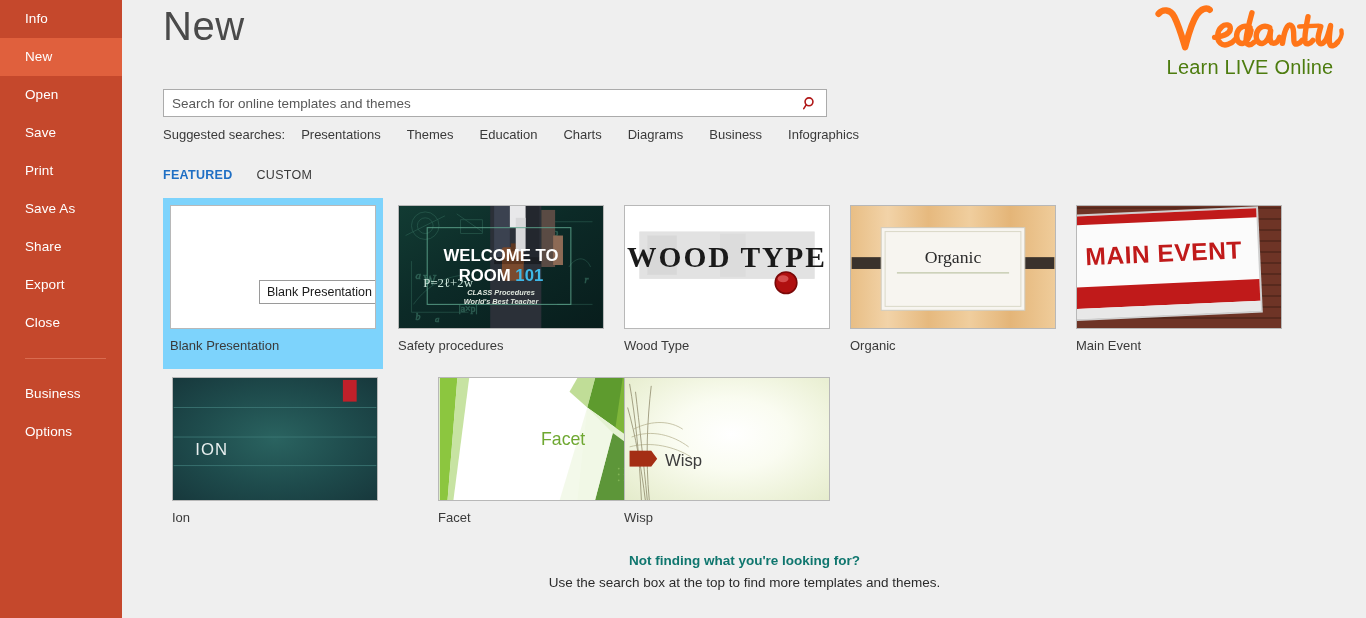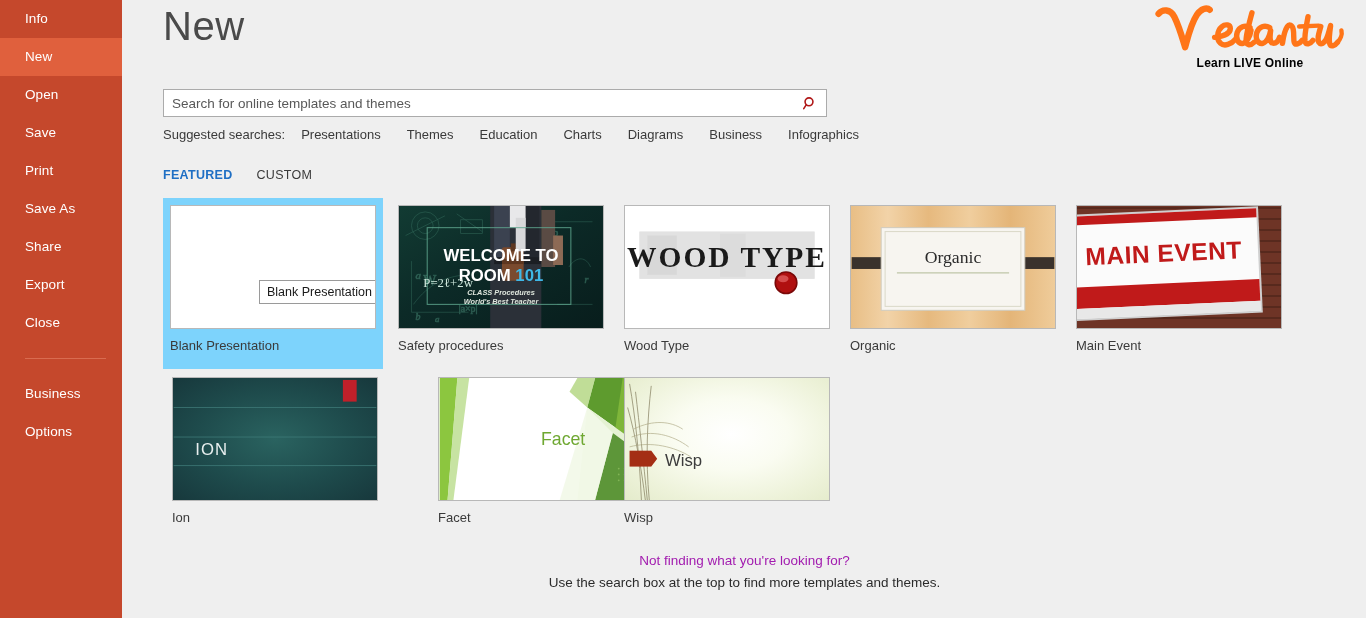--- a/index.html
+++ b/index.html
@@ -69,25 +69,24 @@
     width: 216px; height: 88px;
     text-align: center;
   }
   #logo-mark {
     display: block;
     width: 200px; height: 58px;
     margin: 0 auto;
   }
   #logo-tag {
     display: block;
-    font-size: 12px;
-    color: #000000;
+    font-size: 20px;
+    color: #4d7c0f;
     letter-spacing: .2px;
     margin-top: -4px;
-    font-weight: bold;
   }
 
   
   #search-wrap {
     position: absolute;
     left: 40px; top: 89px;
     width: 664px; height: 28px;
     background: #FFFFFF;
     border: 1px solid #ABABAB;
   }
@@ -222,22 +221,22 @@
 
   
   #note {
     position: absolute;
     left: 0; top: 553px;
     width: 1243px;
     text-align: center;
   }
   #note .n1 {
     font-size: 13.5px;
-    font-weight: normal;
-    color: #a21caf;
+    font-weight: bold;
+    color: #0f766e;
     display: block;
   }
   #note .n2 {
     font-size: 13.5px;
     color: #2B2B2B;
     display: block;
     margin-top: 7px;
   }
 </style>
 </head>

